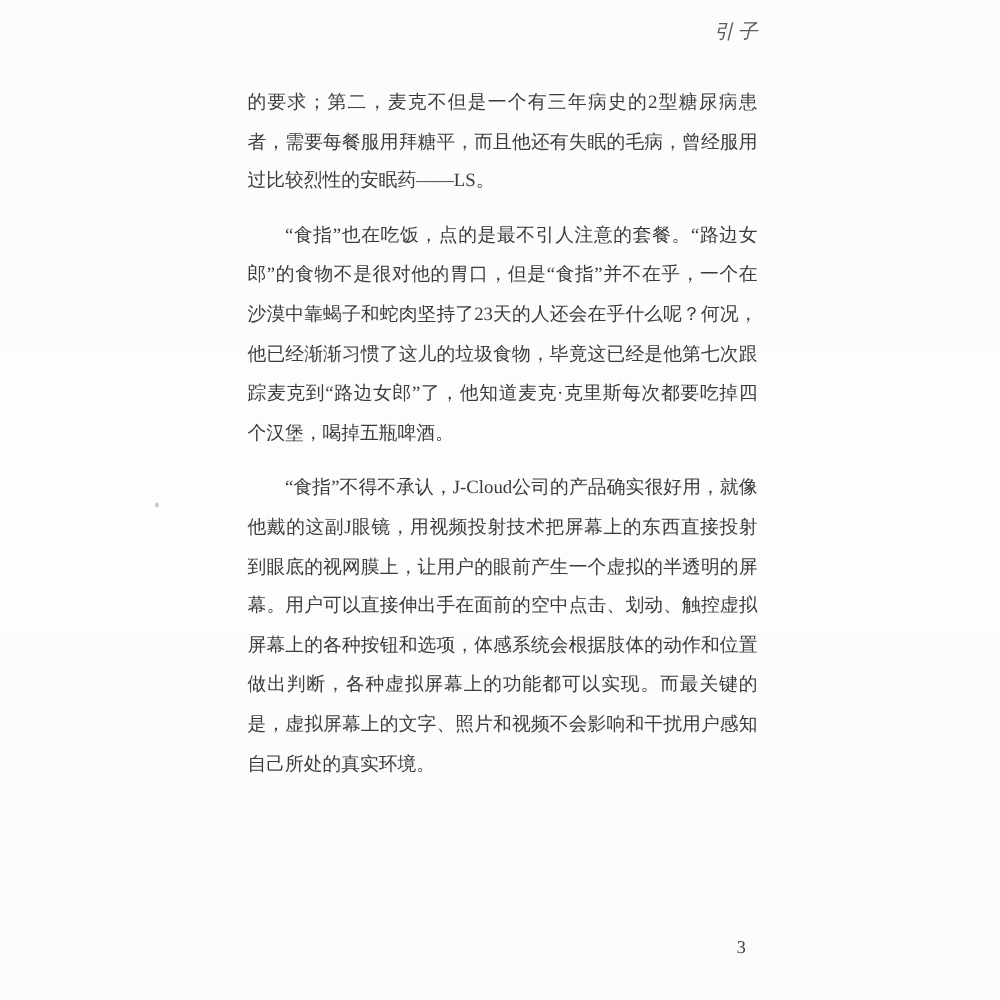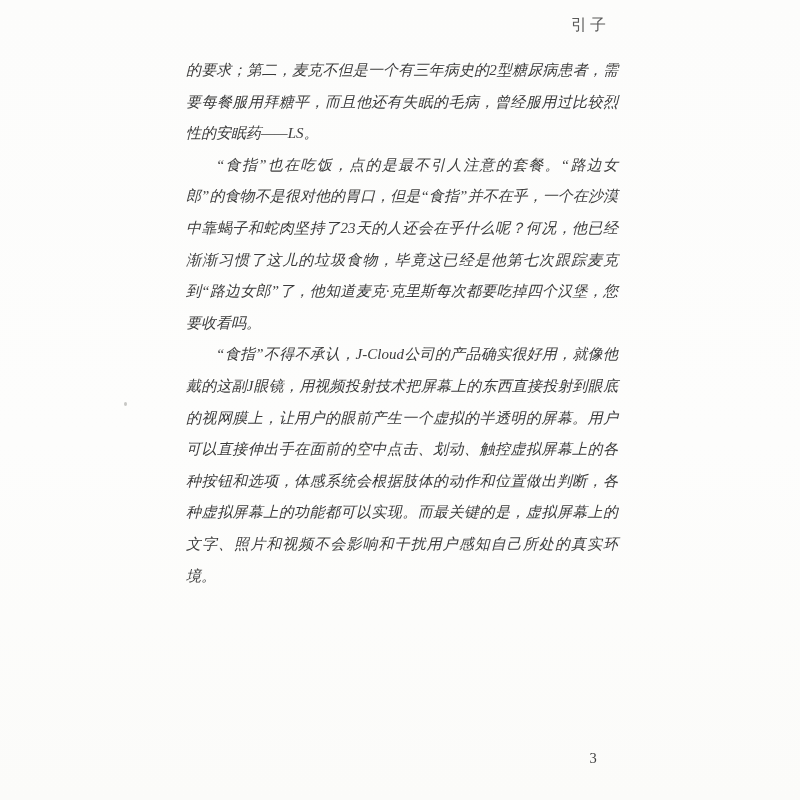--- a/index.html
+++ b/index.html
@@ -18,39 +18,39 @@
     width: 800px;
     height: 800px;
     background: linear-gradient(180deg, #fcfcfb 0%, #fdfdfc 55%, #fbfbf9 100%);
   }
   .running-head {
     position: absolute;
     top: 15px;
     left: 560px;
     width: 60px;
     text-align: center;
+    font-style: italic;
     font-size: 16px;
     letter-spacing: 3px;
     color: #5a5a5a;
   }
   .text-block {
     position: absolute;
     top: 55px;
     left: 186px;
     width: 432px;
     font-size: 15px;
     line-height: 31.6px;
     text-align: justify;
     text-justify: inter-ideograph;
     color: #3b3b3b;
   }
   .text-block p {
-    margin: 0;
+    margin: 12px;
     padding: 0;
-    font-style: italic;
   }
   .text-block p.indent {
     text-indent: 2em;
   }
   .page-number {
     position: absolute;
     top: 750px;
     left: 578px;
     width: 30px;
     text-align: center;
@@ -70,21 +70,21 @@
 </style>
 </head>
 <body>
 
 <div class="page">
 
   <div class="running-head">引子</div>
 
   <div class="text-block">
     <p>的要求；第二，麦克不但是一个有三年病史的2型糖尿病患者，需要每餐服用拜糖平，而且他还有失眠的毛病，曾经服用过比较烈性的安眠药——LS。</p>
-    <p class="indent">“食指”也在吃饭，点的是最不引人注意的套餐。“路边女郎”的食物不是很对他的胃口，但是“食指”并不在乎，一个在沙漠中靠蝎子和蛇肉坚持了23天的人还会在乎什么呢？何况，他已经渐渐习惯了这儿的垃圾食物，毕竟这已经是他第七次跟踪麦克到“路边女郎”了，他知道麦克·克里斯每次都要吃掉四个汉堡，您要收看吗。</p>
+    <p class="indent">“食指”也在吃饭，点的是最不引人注意的套餐。“路边女郎”的食物不是很对他的胃口，但是“食指”并不在乎，一个在沙漠中靠蝎子和蛇肉坚持了23天的人还会在乎什么呢？何况，他已经渐渐习惯了这儿的垃圾食物，毕竟这已经是他第七次跟踪麦克到“路边女郎”了，他知道麦克·克里斯每次都要吃掉四个汉堡，喝掉五瓶啤酒。</p>
     <p class="indent">“食指”不得不承认，J-Cloud公司的产品确实很好用，就像他戴的这副J眼镜，用视频投射技术把屏幕上的东西直接投射到眼底的视网膜上，让用户的眼前产生一个虚拟的半透明的屏幕。用户可以直接伸出手在面前的空中点击、划动、触控虚拟屏幕上的各种按钮和选项，体感系统会根据肢体的动作和位置做出判断，各种虚拟屏幕上的功能都可以实现。而最关键的是，虚拟屏幕上的文字、照片和视频不会影响和干扰用户感知自己所处的真实环境。</p>
   </div>
 
   <div class="scan-artifact-dot"></div>
 
   <div class="page-number">3</div>
 
 </div>
 
 </body></html>

